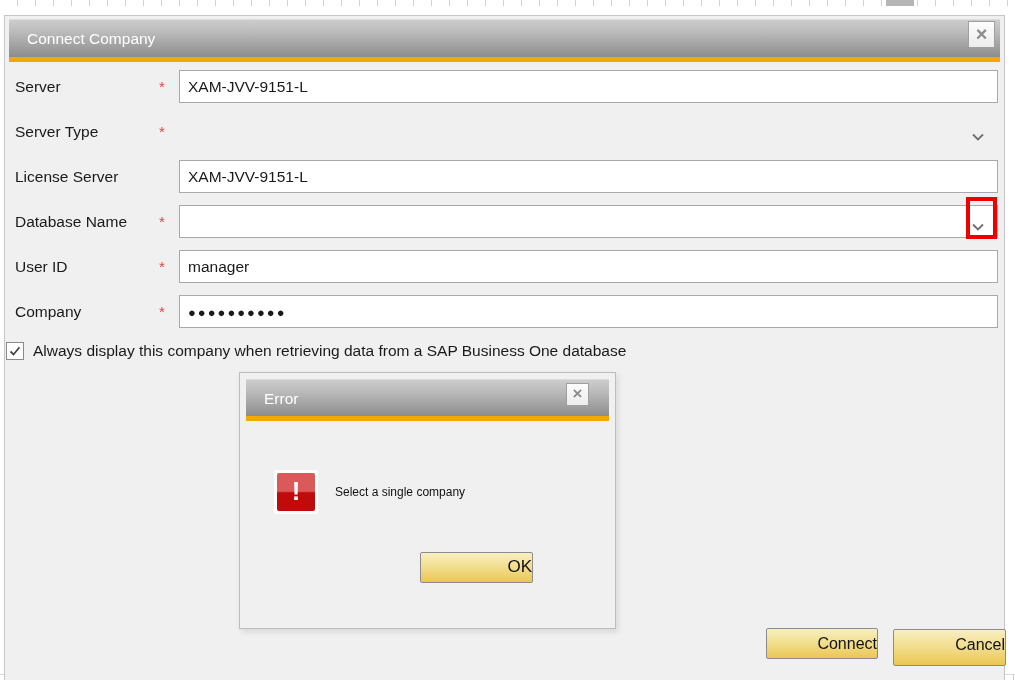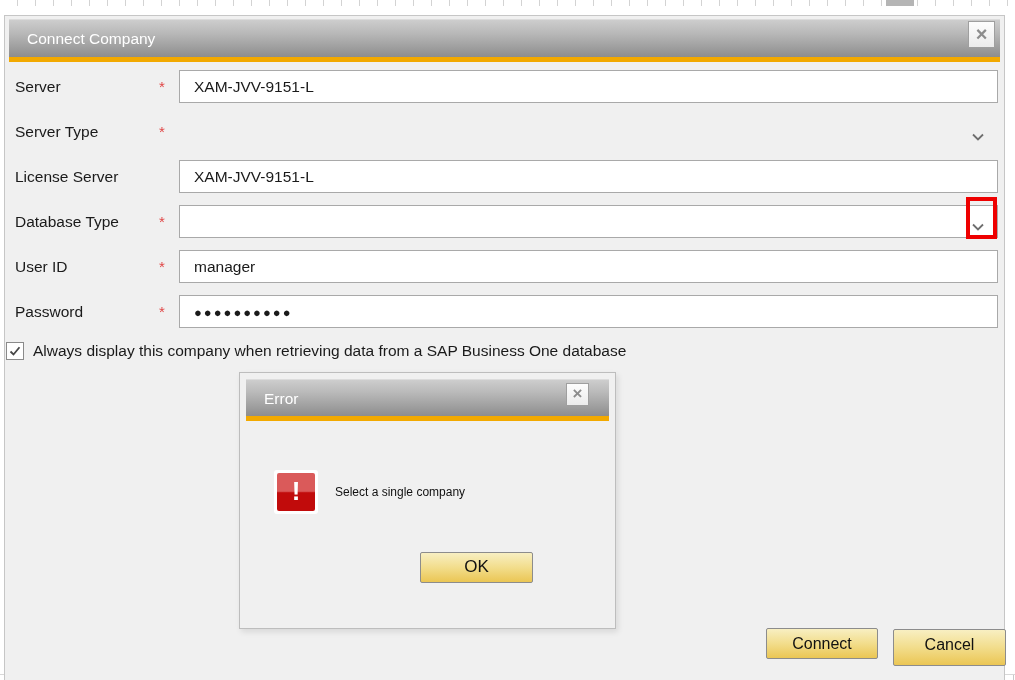--- a/index.html
+++ b/index.html
@@ -26,37 +26,37 @@
               background:linear-gradient(#fdfdfd,#ececec); border:1px solid #9f9f9f;
               color:#8d8d8d; font-size:20px; font-weight:bold; line-height:24px;
               text-align:center; cursor:default; }
   .accent { position:absolute; left:4px; right:4px; top:41px; height:5px; background:#F2A900; }
 
   
   .frow { position:absolute; left:0; right:0; height:33px;border-radius:9px; }
   .frow .lbl { position:absolute; left:10px; top:0; line-height:33px; font-size:15.5px; color:#1a1a1a; }
   .frow .req { position:absolute; left:154px; top:0; line-height:33px; font-size:15px; color:#E04545; }
   .frow input { position:absolute; left:174px; top:0; width:819px; height:33px;
-                border:1px solid #a9a9a9; background:#fff; padding:0 26px 0 14px;
+                border:1px solid #a9a9a9; background:#fff; padding:0 26px 0 8px;
                 font-family:"Liberation Sans", sans-serif; font-size:15.5px; color:#1a1a1a; }
   .frow input.pwd { font-size:13px; letter-spacing:2px; font-weight:bold; padding-top:2px; }
   .chev { position:absolute; left:966px; top:13px; width:14px; height:9px; }
 
   .annot { position:absolute; left:961px; top:181px; width:31px; height:42px;
            border:4px solid #EE0000; }
 
   
   .cb { position:absolute; left:1px; top:326px; width:18px; height:18px;
         background:#fff; border:1px solid #8a8a8a; text-align:center; }
   .cb svg { margin-top:3px; }
   .cb-lbl { position:absolute; left:28px; top:322px; line-height:26px; font-size:15.5px; color:#1a1a1a; }
 
   
   .goldbtn { position:absolute; background:linear-gradient(180deg,#F8EFC2 0%,#F2DD8C 50%,#EBC654 100%);
-             border:1px solid #8c8c8c; border-radius:2px; color:#111; text-align:center;
+             border:1px solid #8c8c8c; border-radius:2px; color:#111; text-align:right;
              font-family:"Liberation Sans", sans-serif; cursor:default; }
   .btn-connect { left:761px; top:612px; width:112px; height:31px; font-size:16px; line-height:29px; }
   .btn-cancel  { left:888px; top:613px; width:113px; height:37px; font-size:16px; line-height:29px; }
 
   
   .errdlg { position:absolute; left:234px; top:356px; width:377px; height:257px;
             background:#f0f0f0; border:1px solid #bdbdbd; box-shadow:2px 3px 6px rgba(0,0,0,0.10); }
   .errdlg .titlebar { left:6px; right:6px; top:6px; height:37px; }
   .errdlg .titlebar .ttl { line-height:37px; }
   .errdlg .closebtn { top:10px; right:26px; width:23px; height:23px; font-size:17px; line-height:20px; }
@@ -106,39 +106,39 @@
     </span>
   </div>
 
   <div class="frow" style="top:144px">
     <span class="lbl">License Server</span>
     <span class="req"></span>
     <input type="text" value="XAM-JVV-9151-L" style="">
   </div>
 
   <div class="frow" style="top:189px">
-    <span class="lbl">Database Type</span>
+    <span class="lbl">Database Name</span>
     <span class="req">*</span>
     <input type="text" value="" style="">
     <span class="chev">
       <svg width="14" height="9" viewBox="0 0 14 9">
           <path d="M2 1.5 L7 6.5 L12 1.5" fill="none" stroke="#6e6e6e" stroke-width="1.8"></path>
         </svg>
     </span>
   </div>
   <div class="annot"></div>
 
   <div class="frow" style="top:234px">
     <span class="lbl">User ID</span>
     <span class="req">*</span>
     <input type="text" value="manager" style="">
   </div>
 
   <div class="frow" style="top:279px">
-    <span class="lbl">Password</span>
+    <span class="lbl">Company</span>
     <span class="req">*</span>
     <input type="text" class="pwd" value="●●●●●●●●●●" style="">
   </div>
 
   <div class="cb">
     <svg width="12" height="11" viewBox="0 0 12 11">
         <path d="M1.5 5.5 L4.5 8.5 L10.5 1.2" fill="none" stroke="#474747" stroke-width="1.8"></path>
       </svg>
   </div>
   <span class="cb-lbl">Always display this company when retrieving data from a SAP Business One database</span>

